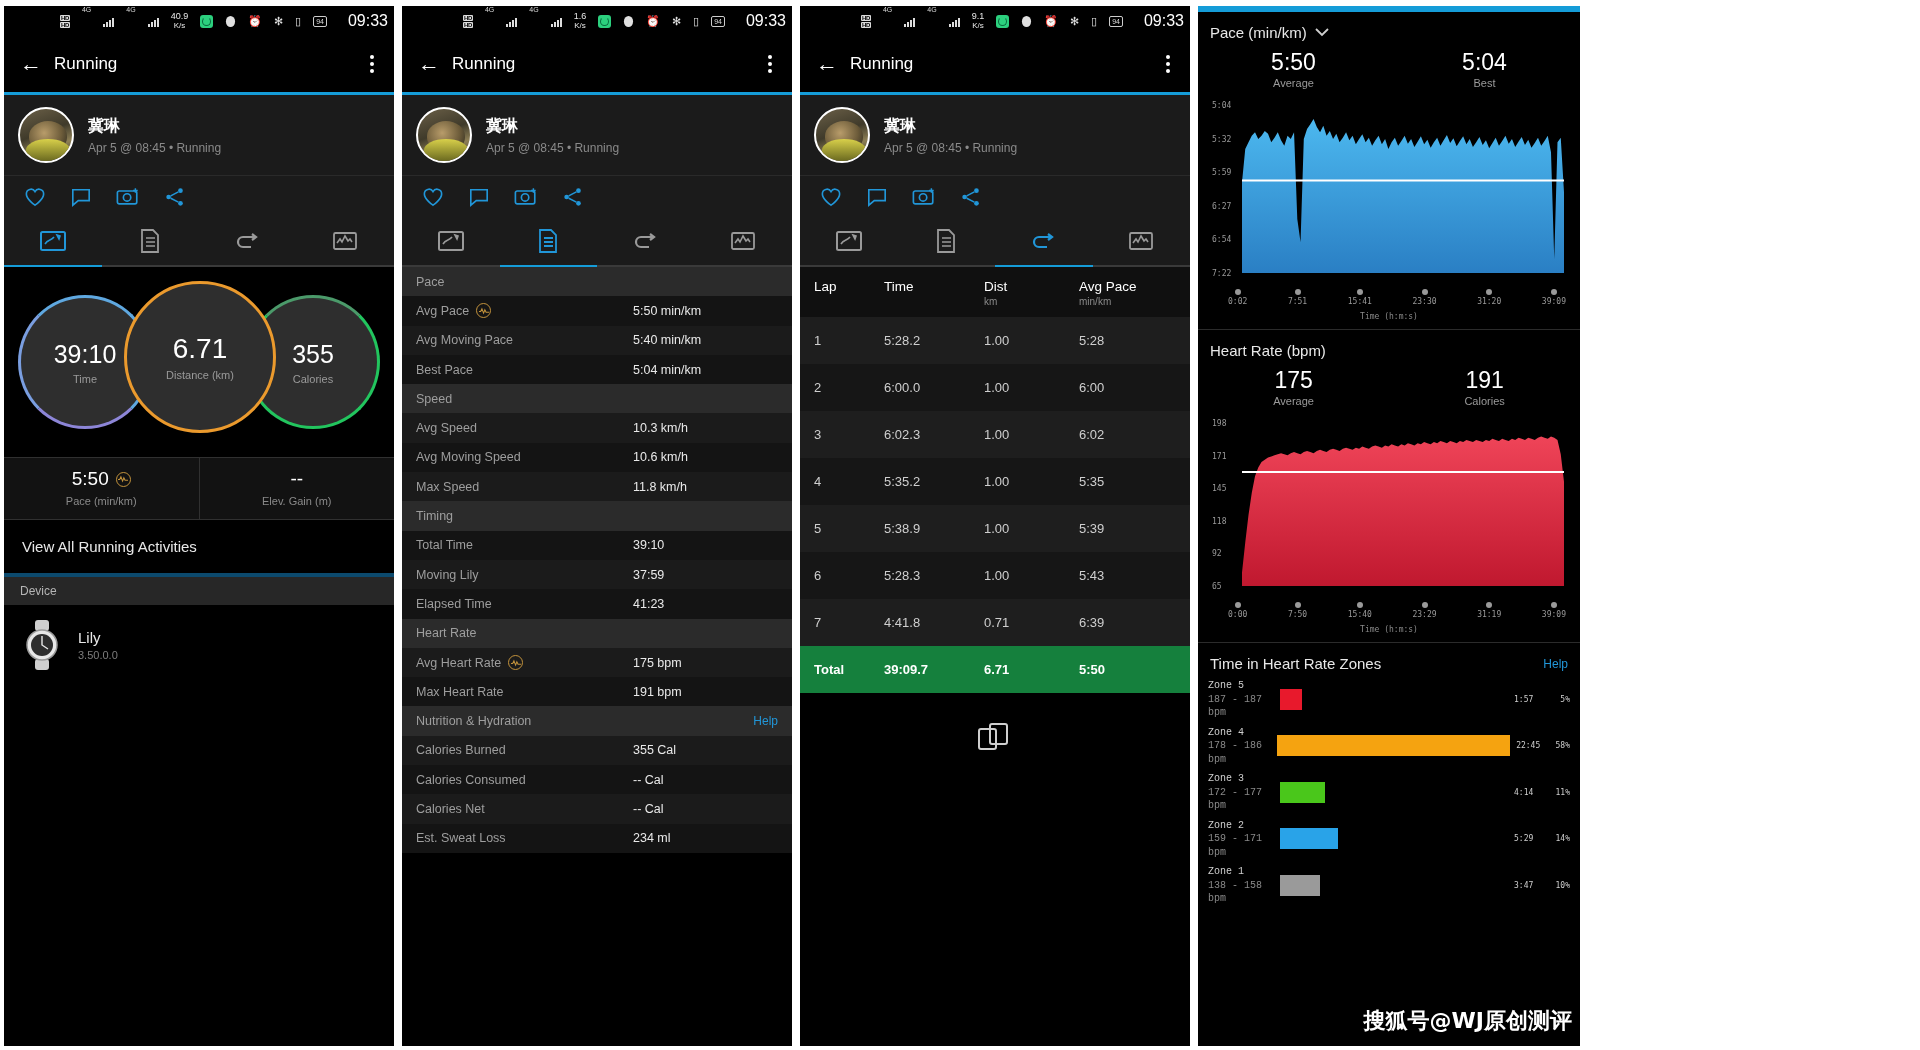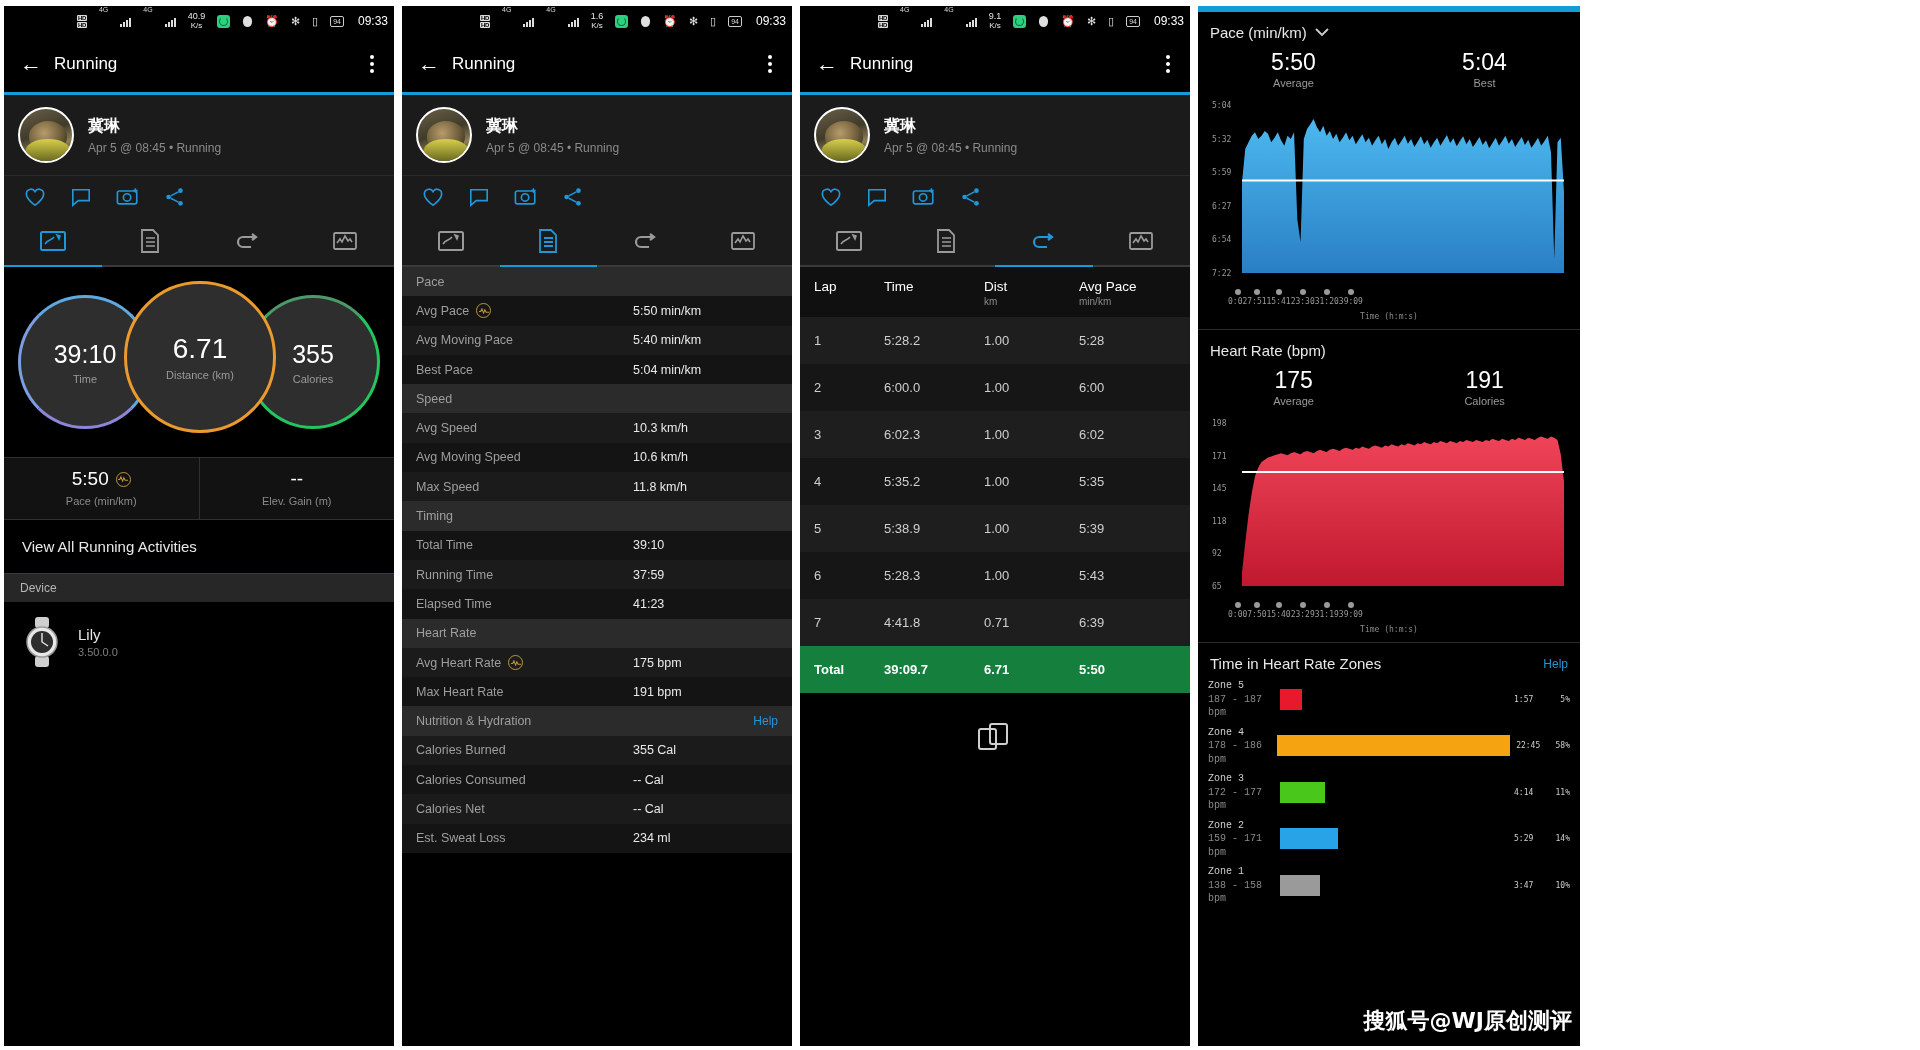--- a/index.html
+++ b/index.html
@@ -61,21 +61,21 @@
     display:flex;align-items:center;justify-content:center;
     font-size:8px;color:#0b5;
   }
   .sb-green::after{content:"";width:7px;height:7px;border-radius:50%;border:1.4px solid #0a6b40;border-top-color:transparent;}
   .sb-qq { width: 11px; height: 13px; }
   .sb-ic { color: #e0e0e0; font-size: 11px; line-height: 1; }
   .sb-batt {
     border: 1px solid #ccc; border-radius: 2px; font-size: 7px; color: #ddd;
     padding: 0 2px; height: 11px; display:flex;align-items:center;
   }
-  .sb-time { font-size: 12px; color: #fff; margin-left: 2px; }
+  .sb-time { font-size: 16px; color: #fff; margin-left: 9px; }
 
   
   .appbar {
     height: 56px; display: flex; align-items: center;
     background: #000; padding: 0 16px;
   }
   .appbar .back { font-size: 22px; color: #fff; width: 34px; }
   .appbar .title { font-size: 17px; color: #fff; flex: 1; }
   .appbar .kebab { color: #fff; display:flex; flex-direction:column; gap:3px; padding:4px; }
   .appbar .kebab i { width: 4px; height: 4px; background:#fff; border-radius:50%; display:block; }
@@ -146,21 +146,21 @@
   
   .pe-row { display:flex; border-top:1px solid #303030; border-bottom:1px solid #303030;
             background:#121212; }
   .pe-cell { flex:1; text-align:center; padding: 10px 0 12px; }
   .pe-cell + .pe-cell { border-left: 1px solid #303030; }
   .pe-val { font-size: 19px; color:#fff; display:flex; align-items:center;
             justify-content:center; gap:7px; }
   .pe-lab { font-size: 11px; color:#8a8a8a; margin-top: 5px; }
 
   .viewall { padding: 18px 18px; font-size: 15px; color:#e8e8e8;
-             border-bottom:1px solid #0c4a6e;}
+             border-bottom:4px solid #0c4a6e;}
   .secthead { background:#272727; padding: 7px 16px; font-size: 12px; color:#b5b5b5; }
   .device { display:flex; align-items:center; gap:14px; padding: 14px 16px; }
   .device-img {
     width: 44px; height: 52px; flex:0 0 44px; position:relative;
   }
   .device-name { font-size: 15px; color:#e8e8e8; }
   .device-ver { font-size: 11px; color:#7d7d7d; margin-top:3px; }
 
   
   .srow { display:flex; align-items:center; height: 29.3px; padding: 0 14px;
@@ -196,21 +196,21 @@
   .topbar-blue { height: 6px; background:#159cd8; width: 100%; }
   .chartcard { border-bottom: 1px solid #2b2b2b; padding-bottom: 8px; }
   .cc-head { display:flex; align-items:center; gap:8px; padding: 12px 12px 4px; }
   .cc-title { font-size: 15px; color:#e8e8e8; }
   .cc-help { margin-left:auto; font-size:12px; color:#2196d8; }
   .cc-stats { display:flex; justify-content:space-around; padding: 4px 0 8px; }
   .cc-stat { text-align:center; }
   .cc-stat .n { font-size: 23px; color:#fff; }
   .cc-stat .l { font-size: 11px; color:#9a9a9a; margin-top: 1px; }
   .plot { position:relative; margin: 0 10px; }
-  .xticks { display:flex; padding: 2px 14px 0 30px; }
+  .xticks { display:flex; justify-content:space-between; padding: 2px 14px 0 30px; }
   .xt { text-align:center; }
   .xt .dot { width:6px;height:6px;border-radius:50%;background:#9a9a9a;margin:0 auto 2px; }
   .xt .t { font-size: 8px; color:#9a9a9a; font-family:"DejaVu Sans Mono", monospace; }
   .axlab { text-align:center; font-size: 8px; color:#8a8a8a; margin-top: 6px;
            font-family:"DejaVu Sans Mono", monospace; }
 
   .zonerow { display:flex; align-items:center; padding: 3px 10px; gap: 6px; }
   .zonelabel { width: 66px; font-size: 10px; color:#cfcfcf; line-height:1.35;
                font-family:Liberation Mono, monospace; }
   .zonelabel .z2 { color:#8a8a8a; }
@@ -531,21 +531,21 @@
           <span class="v">11.8 km/h</span>
         </div>
         <div class="srow head">
           <span class="k">Timing</span>
         </div>
         <div class="srow odd">
           <span class="k">Total Time</span>
           <span class="v">39:10</span>
         </div>
         <div class="srow even">
-          <span class="k">Running Time</span>
+          <span class="k">Moving Lily</span>
           <span class="v">37:59</span>
         </div>
         <div class="srow odd">
           <span class="k">Elapsed Time</span>
           <span class="v">41:23</span>
         </div>
         <div class="srow head">
           <span class="k">Heart Rate</span>
         </div>
         <div class="srow even">

